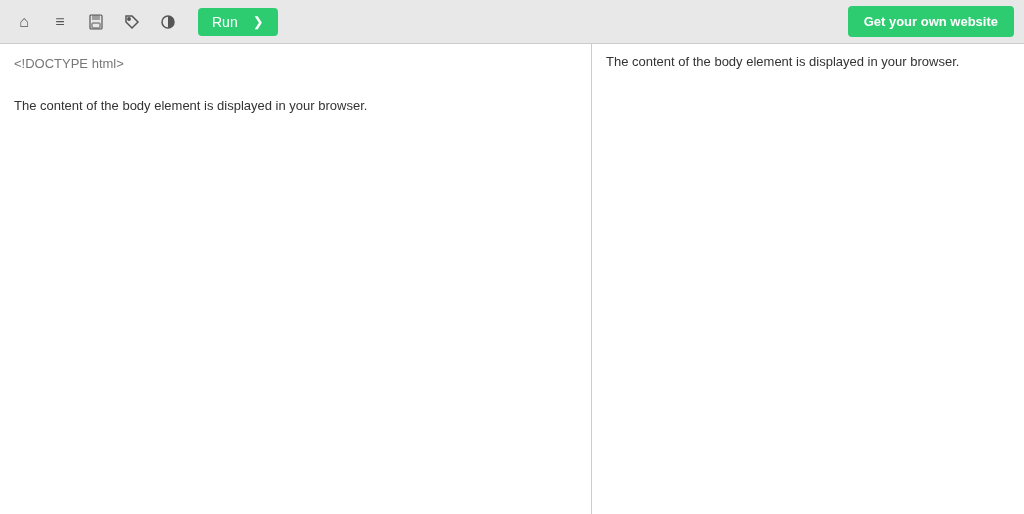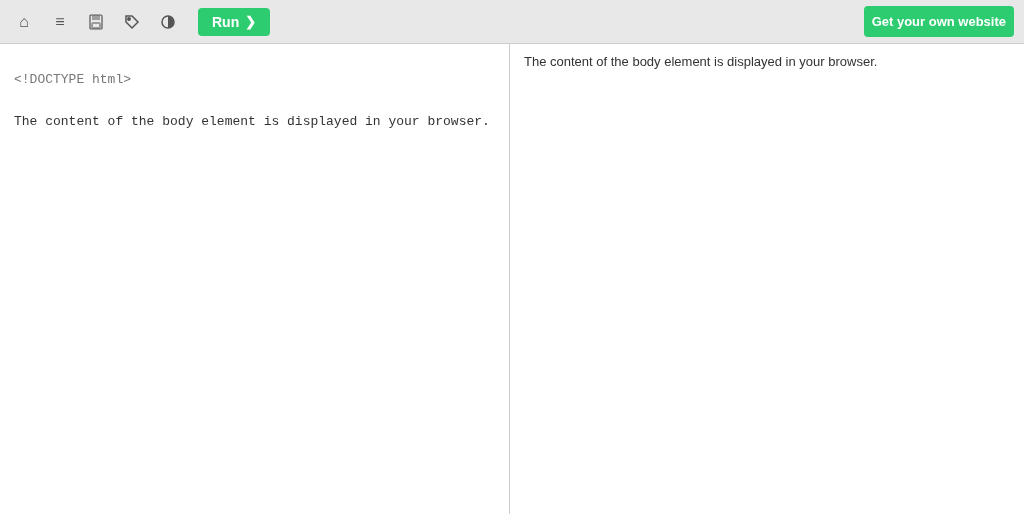--- a/index.html
+++ b/index.html
@@ -38,59 +38,59 @@
     #run-button {
       display: flex;
       align-items: center;
       background: #2ecc71;
       color: white;
       border: none;
       padding: 6px 14px 6px 14px;
       border-radius: 4px;
       cursor: pointer;
       font-size: 14px;
-      font-weight: bold;
-      gap: 6px;
+      font-weight: normal;
+      gap: 15px;
       margin-left: 8px;
     }
 
     .run-chevron {
       font-size: 13px;
     }
 
     #spacer {
       flex: 1;
     }
 
     #get-website-button {
       background: #2ecc71;
       color: white;
       border: none;
-      padding: 8px 8px;
+      padding: 8px 16px;
       border-radius: 4px;
       cursor: pointer;
       font-size: 13px;
       font-weight: bold;
       white-space: nowrap;
     }
 
     
     #main {
       display: flex;
       height: calc(514px - 44px);
     }
 
     
     #editor-pane {
-      width: 510px;
+      width: 592px;
       background: white;
       border-right: 1px solid #ccc;
-      padding: 26px 14px;
+      padding: 10px 14px;
       overflow: auto;
-      font-family: Liberation Mono, monospace;
+      font-family: Liberation Sans, sans-serif;
       font-size: 13px;
       line-height: 1.6;
     }
 
     .code-line {
       white-space: pre;
     }
 
     .tag { color: #c0392b; }
     .doctype { color: #777; }

